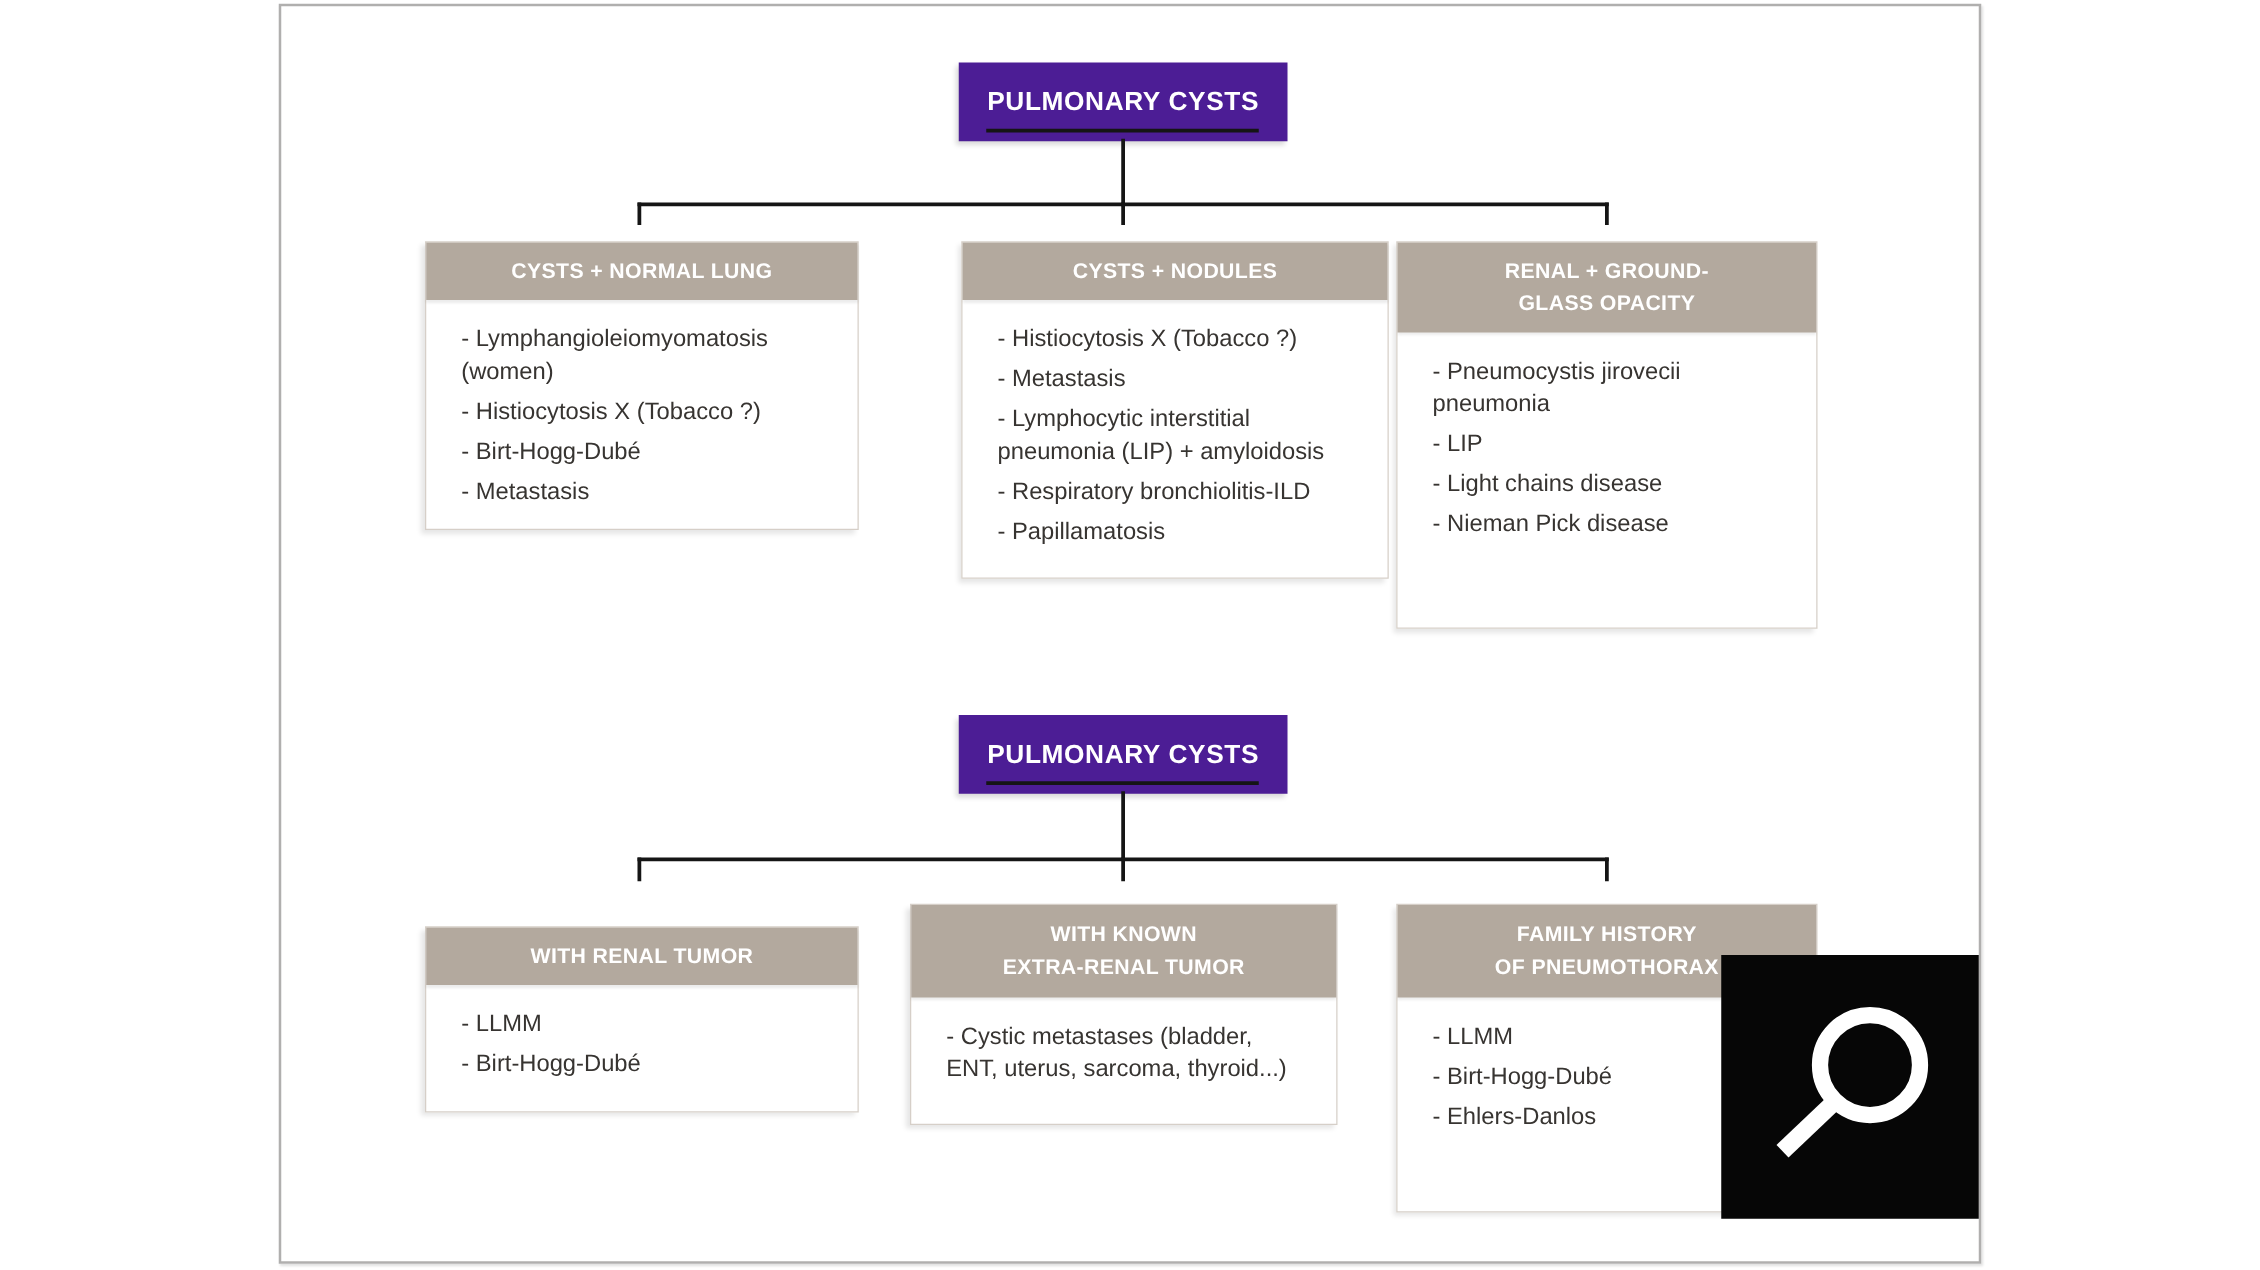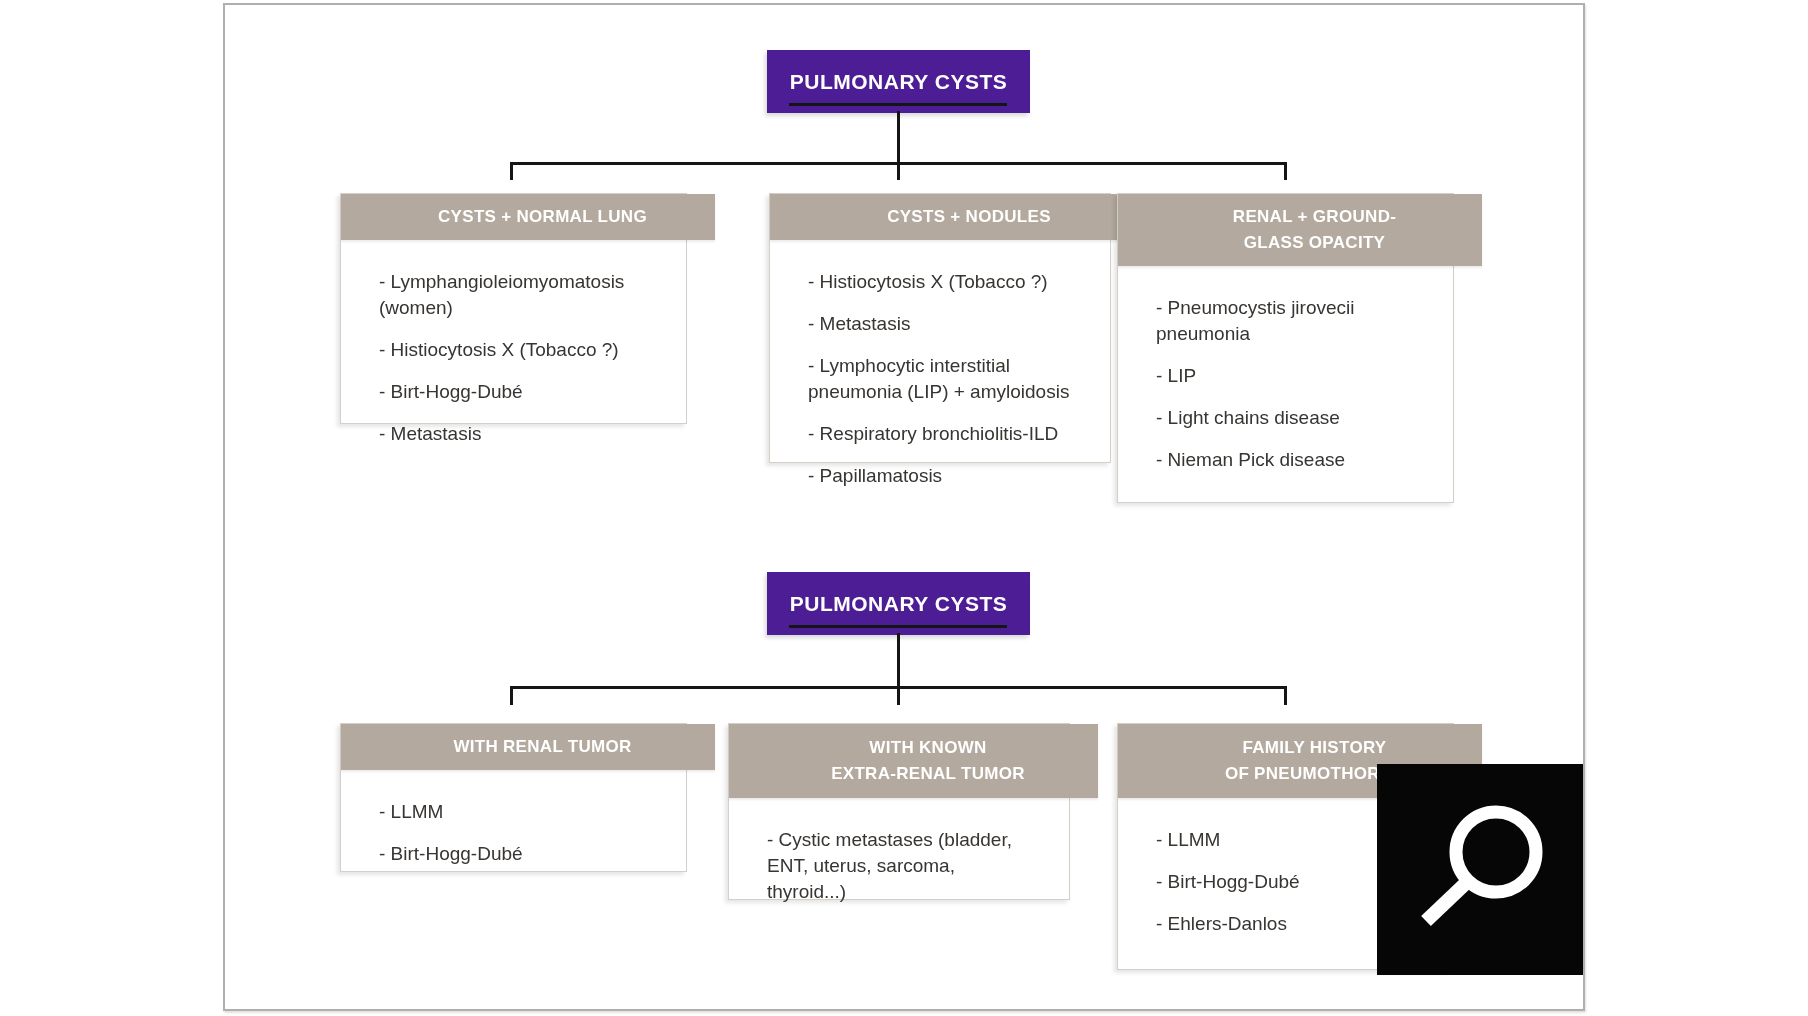--- a/index.html
+++ b/index.html
@@ -39,30 +39,29 @@
   
   .node{
     position:absolute;background:#ffffff;border:1px solid #d6cfc8;
     box-shadow:-3px 3px 4px rgba(0,0,0,0.10);
   }
   .node-header{
     width:100%;background:#b3a99e;color:#ffffff;font-weight:bold;font-size:17px;
     letter-spacing:0.3px;display:flex;flex-direction:column;align-items:center;
     justify-content:center;text-align:center;line-height:26px;
     box-shadow:0 2px 2px rgba(0,0,0,0.08);
-    padding-left:29px;
   }
   .node-body{
     padding:13px 20px 0 22px;color:#373431;font-size:19px;line-height:26px;
   }
-  .item{margin:16px;}
+  .item{margin:6px;}
   .box1{left:340px;top:193px;width:345px;height:229px;}
   .box2{left:769px;top:193px;width:340px;height:268px;}
   .box3{left:1117px;top:193px;width:335px;height:308px;}
-  .box4{left:340px;top:723px;width:345px;height:147px;}
+  .box4{left:340px;top:741px;width:345px;height:147px;}
   .box5{left:728px;top:723px;width:340px;height:175px;}
   .box6{left:1117px;top:723px;width:335px;height:245px;}
   .hdr-46{height:46px;}
   .hdr-72{height:72px;}
   .hdr-74{height:74px;}
   
   .zoom-overlay{
     position:absolute;left:1377px;top:764px;width:206px;height:211px;
     background:#060606;display:flex;align-items:center;justify-content:center;
   }

